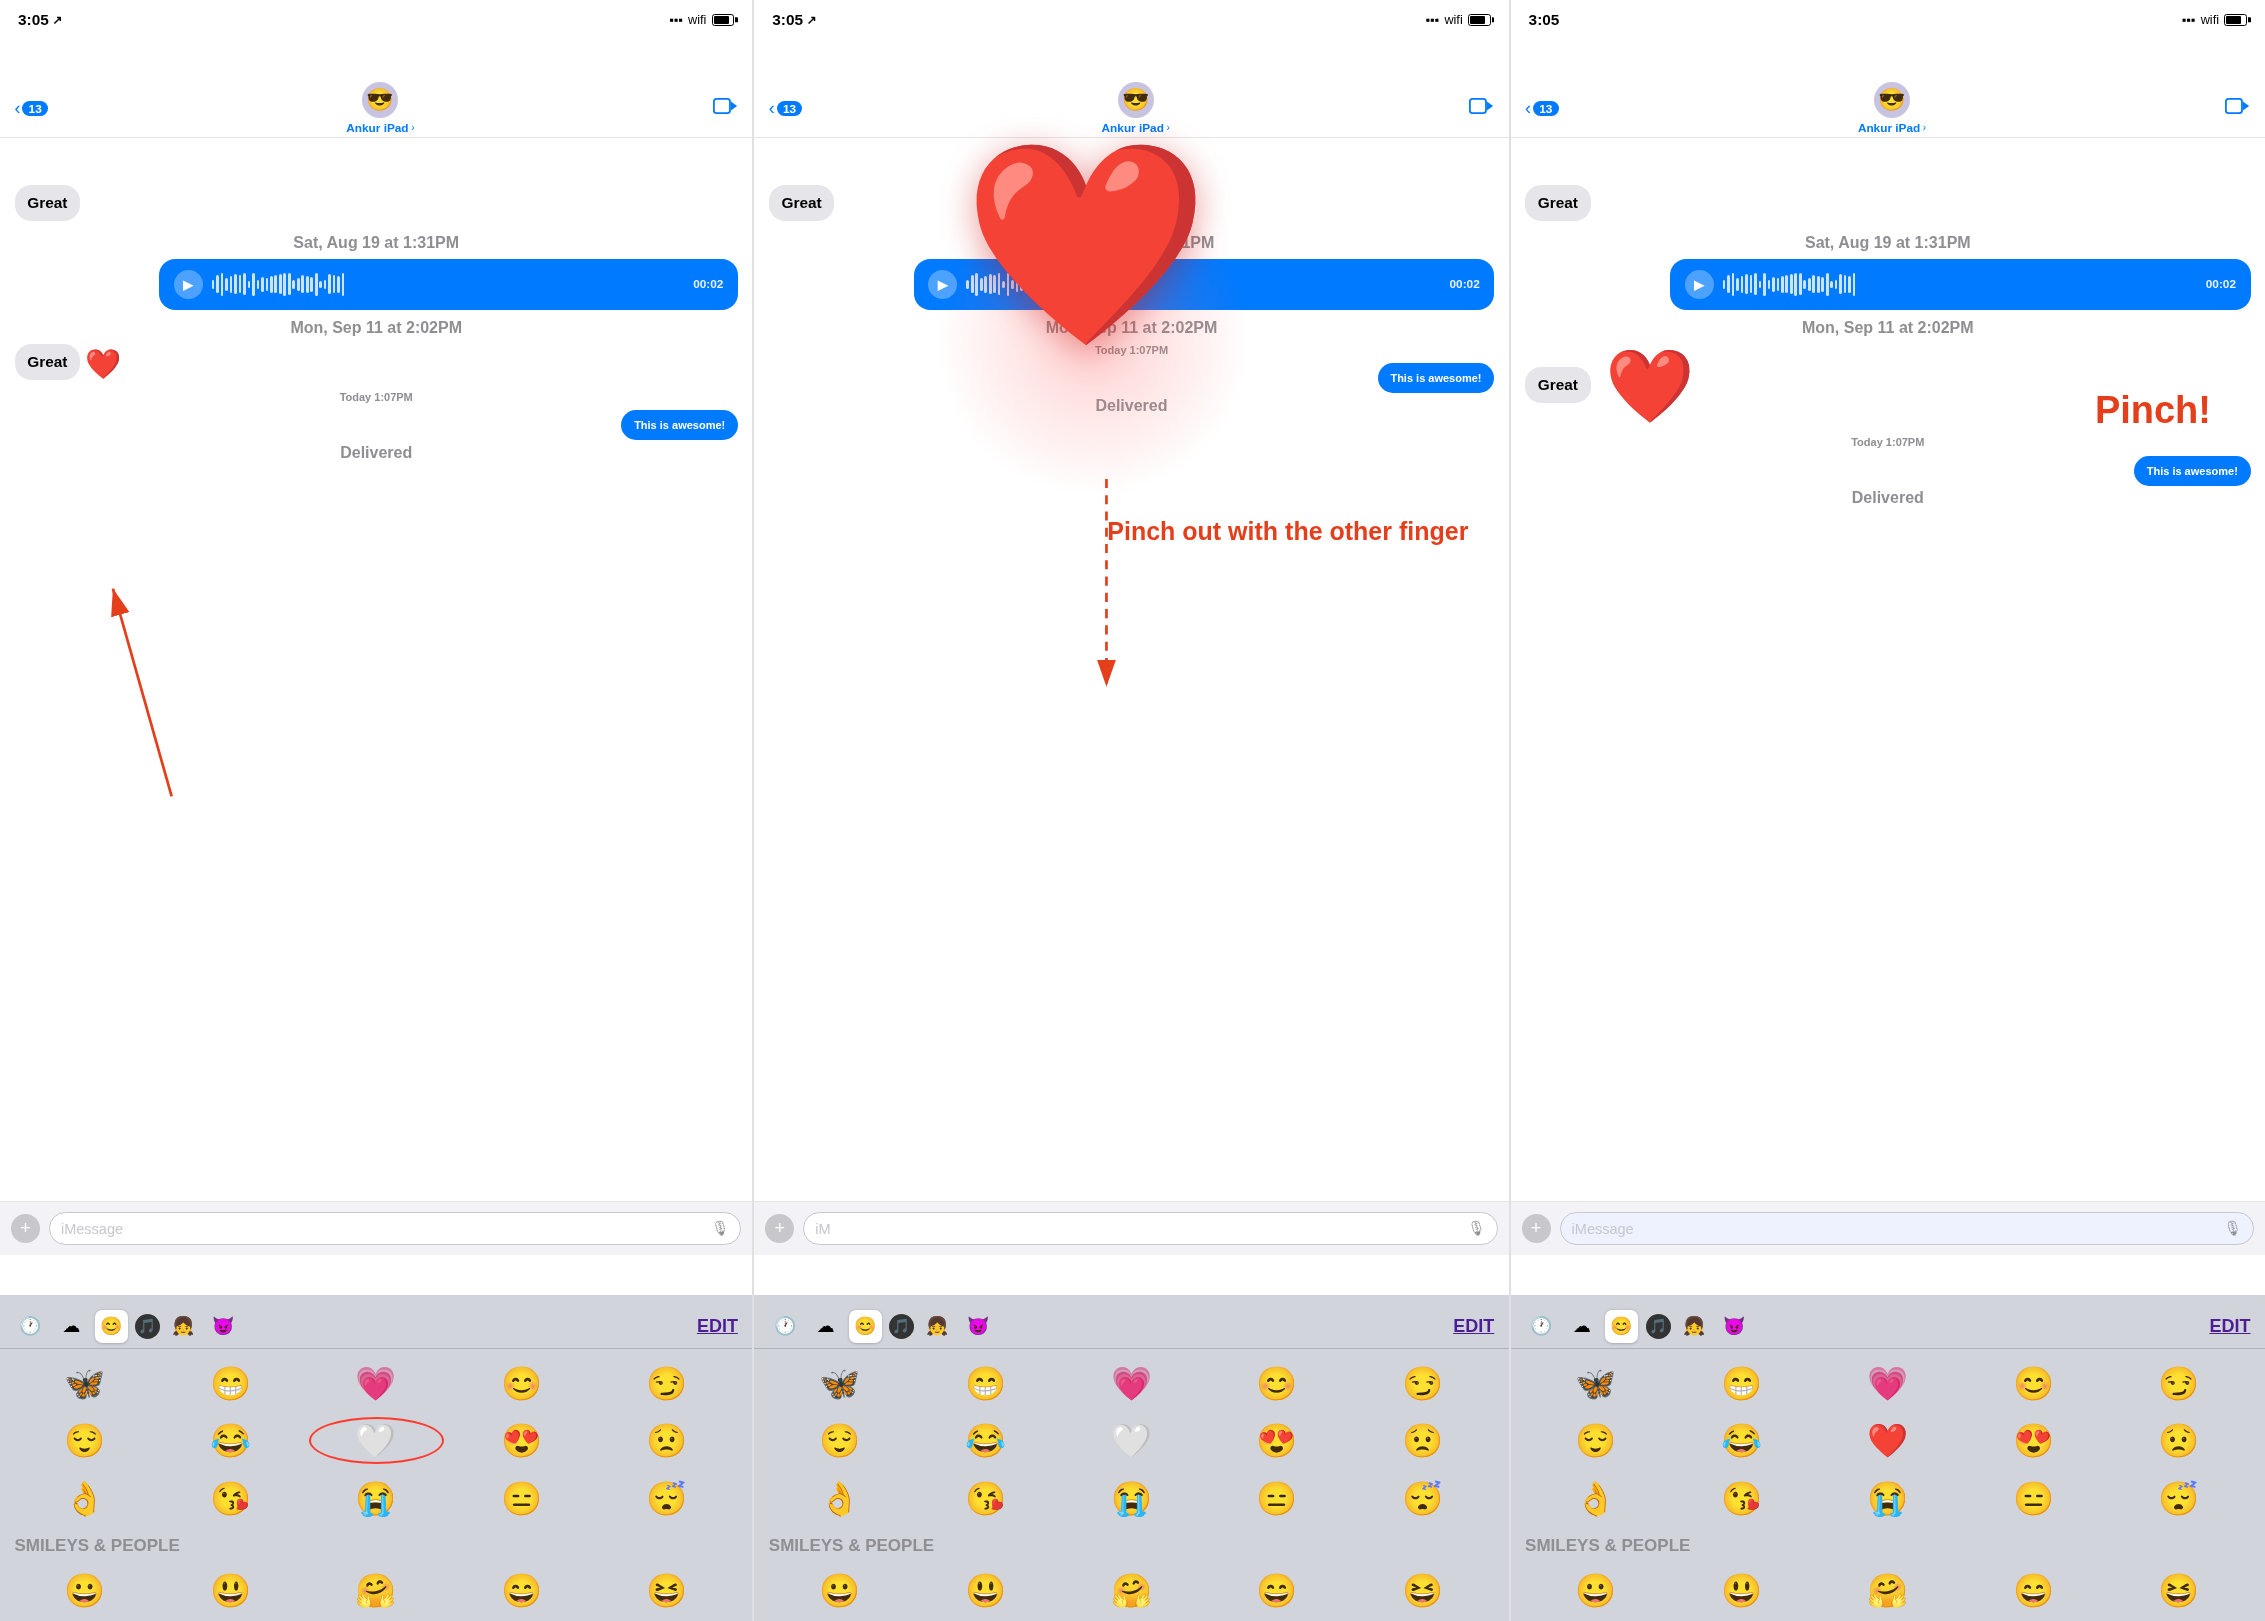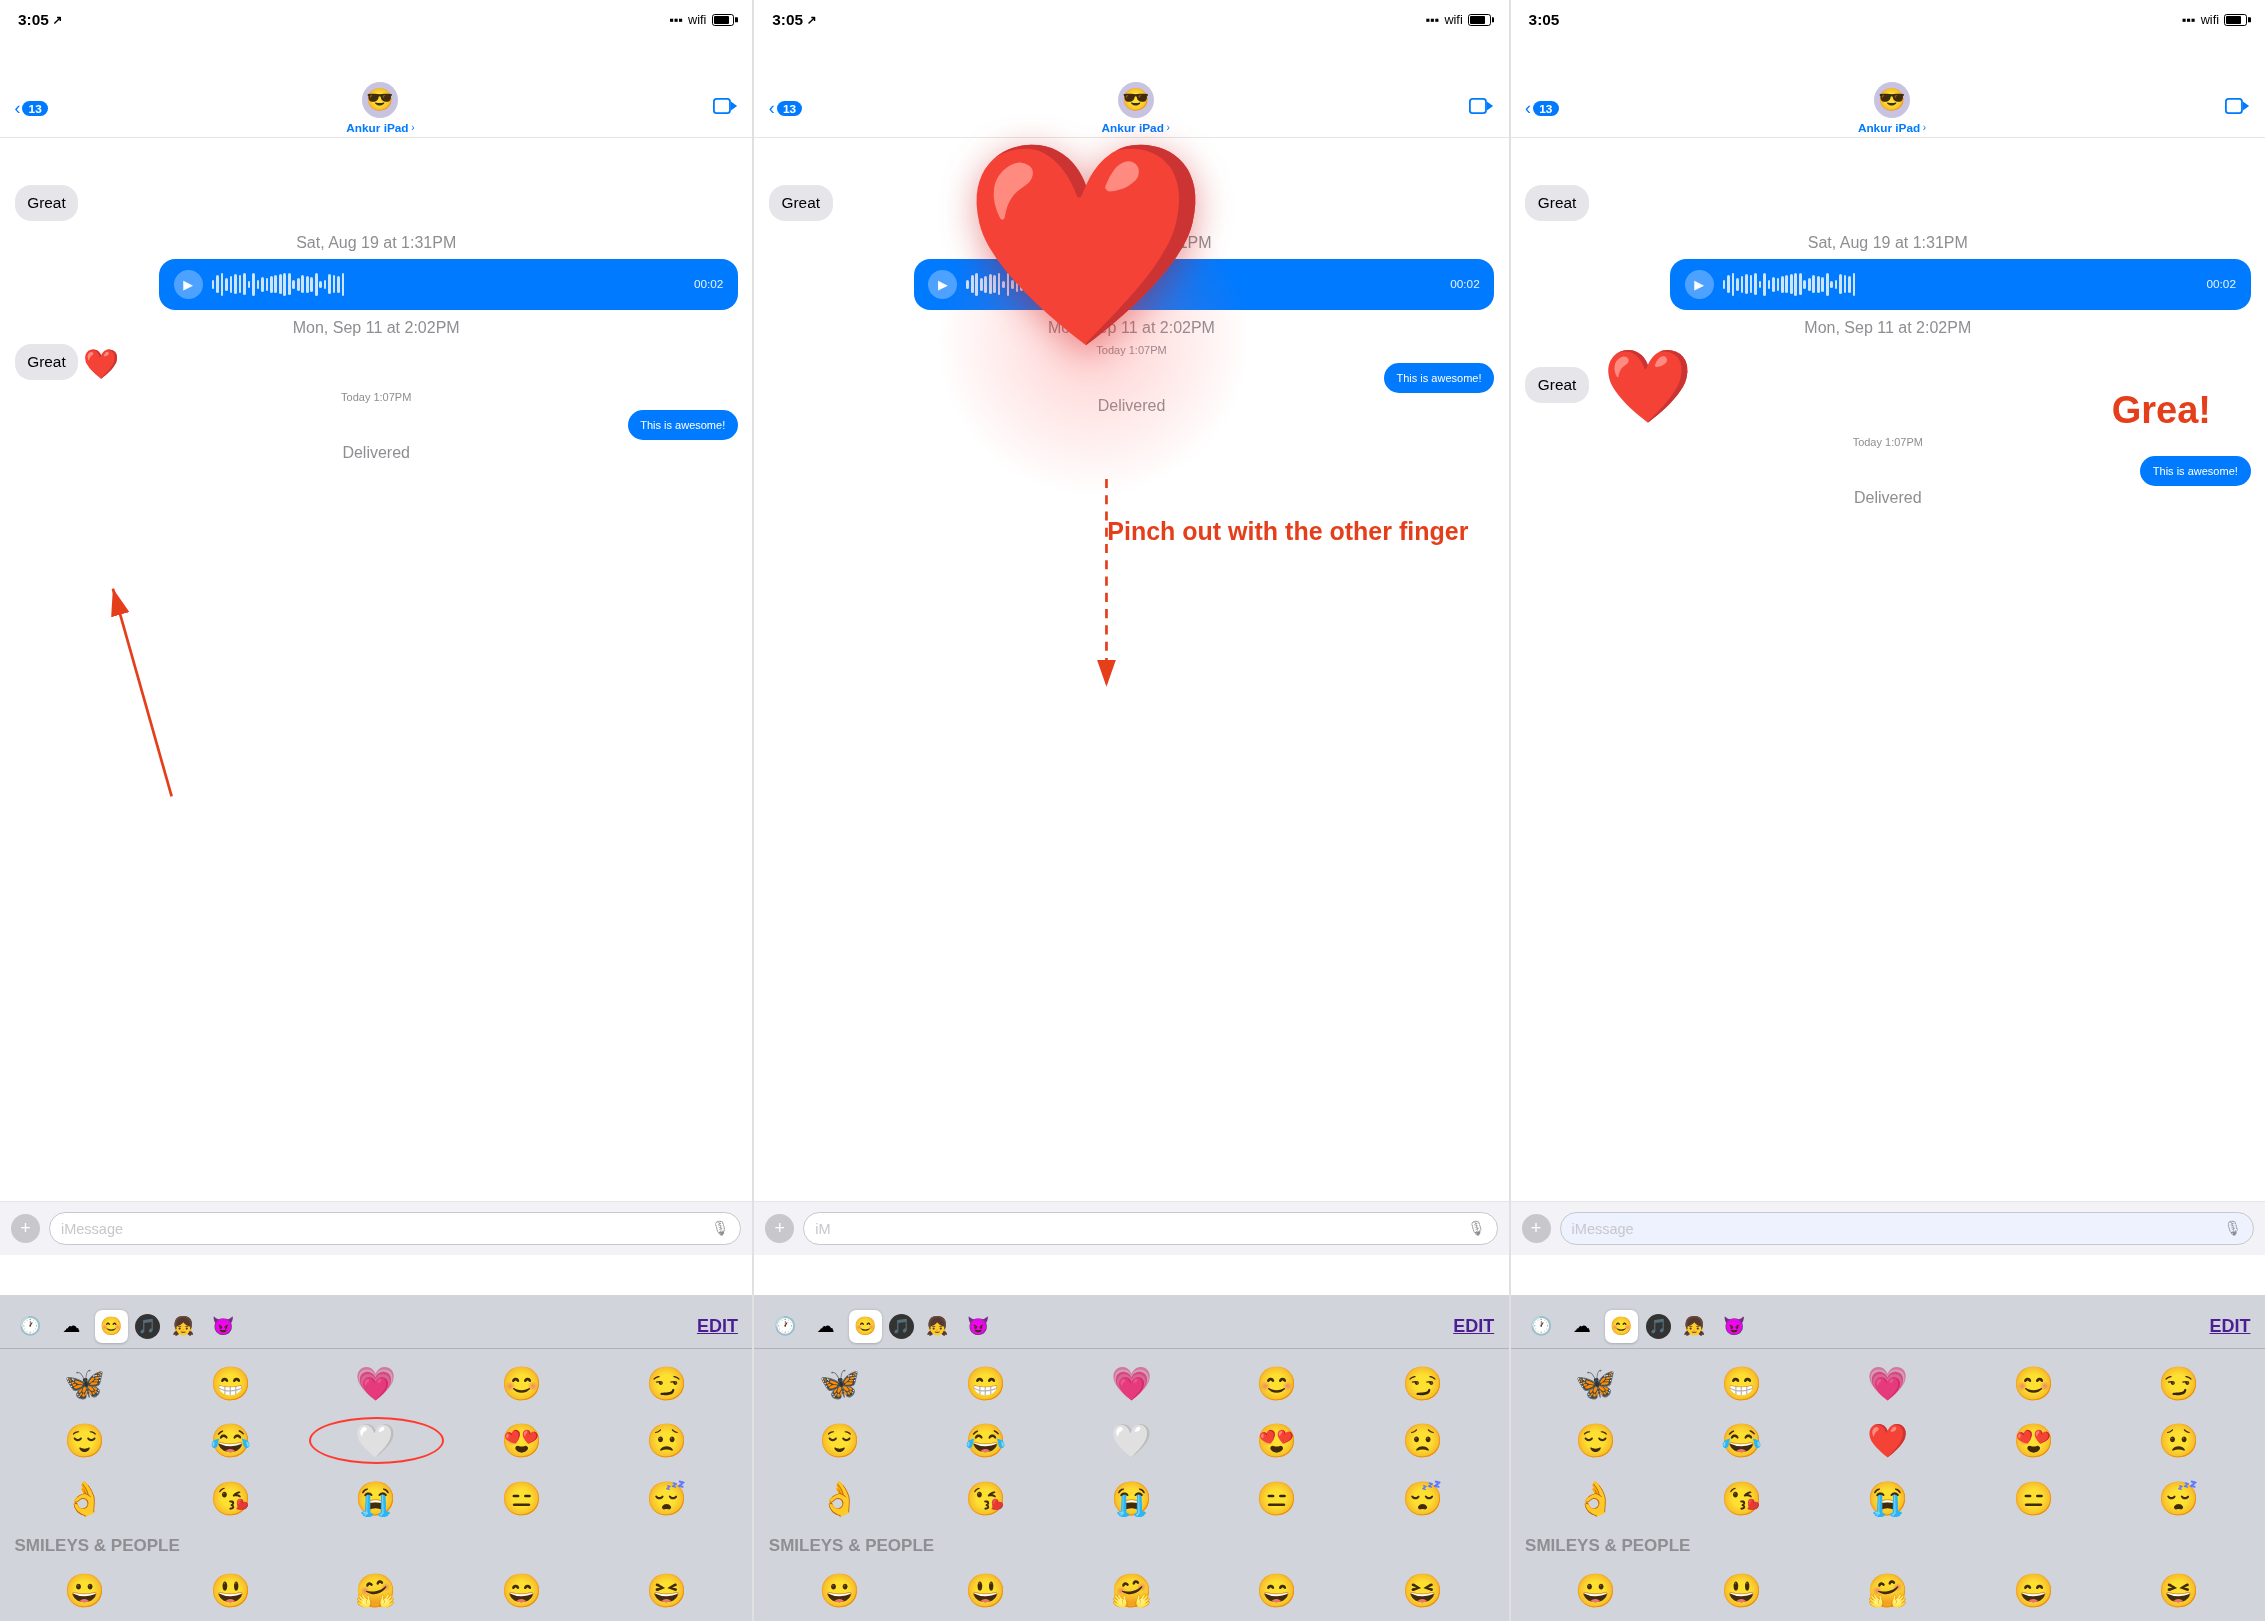--- a/index.html
+++ b/index.html
@@ -131,20 +131,21 @@
       color: #007aff;
     }
 
     
     .messages-area {
       flex: 1;
       overflow-y: auto;
       padding: 7.2px 14.5px;
       background: #fff;
       position: relative;
+      font-weight: bold;
     }
 
     .date-label {
       text-align: center;
       font-size: 16px;
       color: #8e8e93;
       margin: 9px 0 7.2px;
     }
 
     .msg-bubble-received {
@@ -869,15 +870,15 @@
     <div class="emoji-section-label">SMILEYS &amp; PEOPLE</div>
     <div class="emoji-row-bottom">
       <div class="emoji-cell">😀</div>
       <div class="emoji-cell">😃</div>
       <div class="emoji-cell">🤗</div>
       <div class="emoji-cell">😄</div>
       <div class="emoji-cell">😆</div>
     </div>
   </div>
 
-  <div class="done-label" style="right:54px;top:389px;">Grea!</div>
+  <div class="done-label" style="right:54px;top:389px;">Pinch!</div>
 </div>
 
 
 </body></html>

